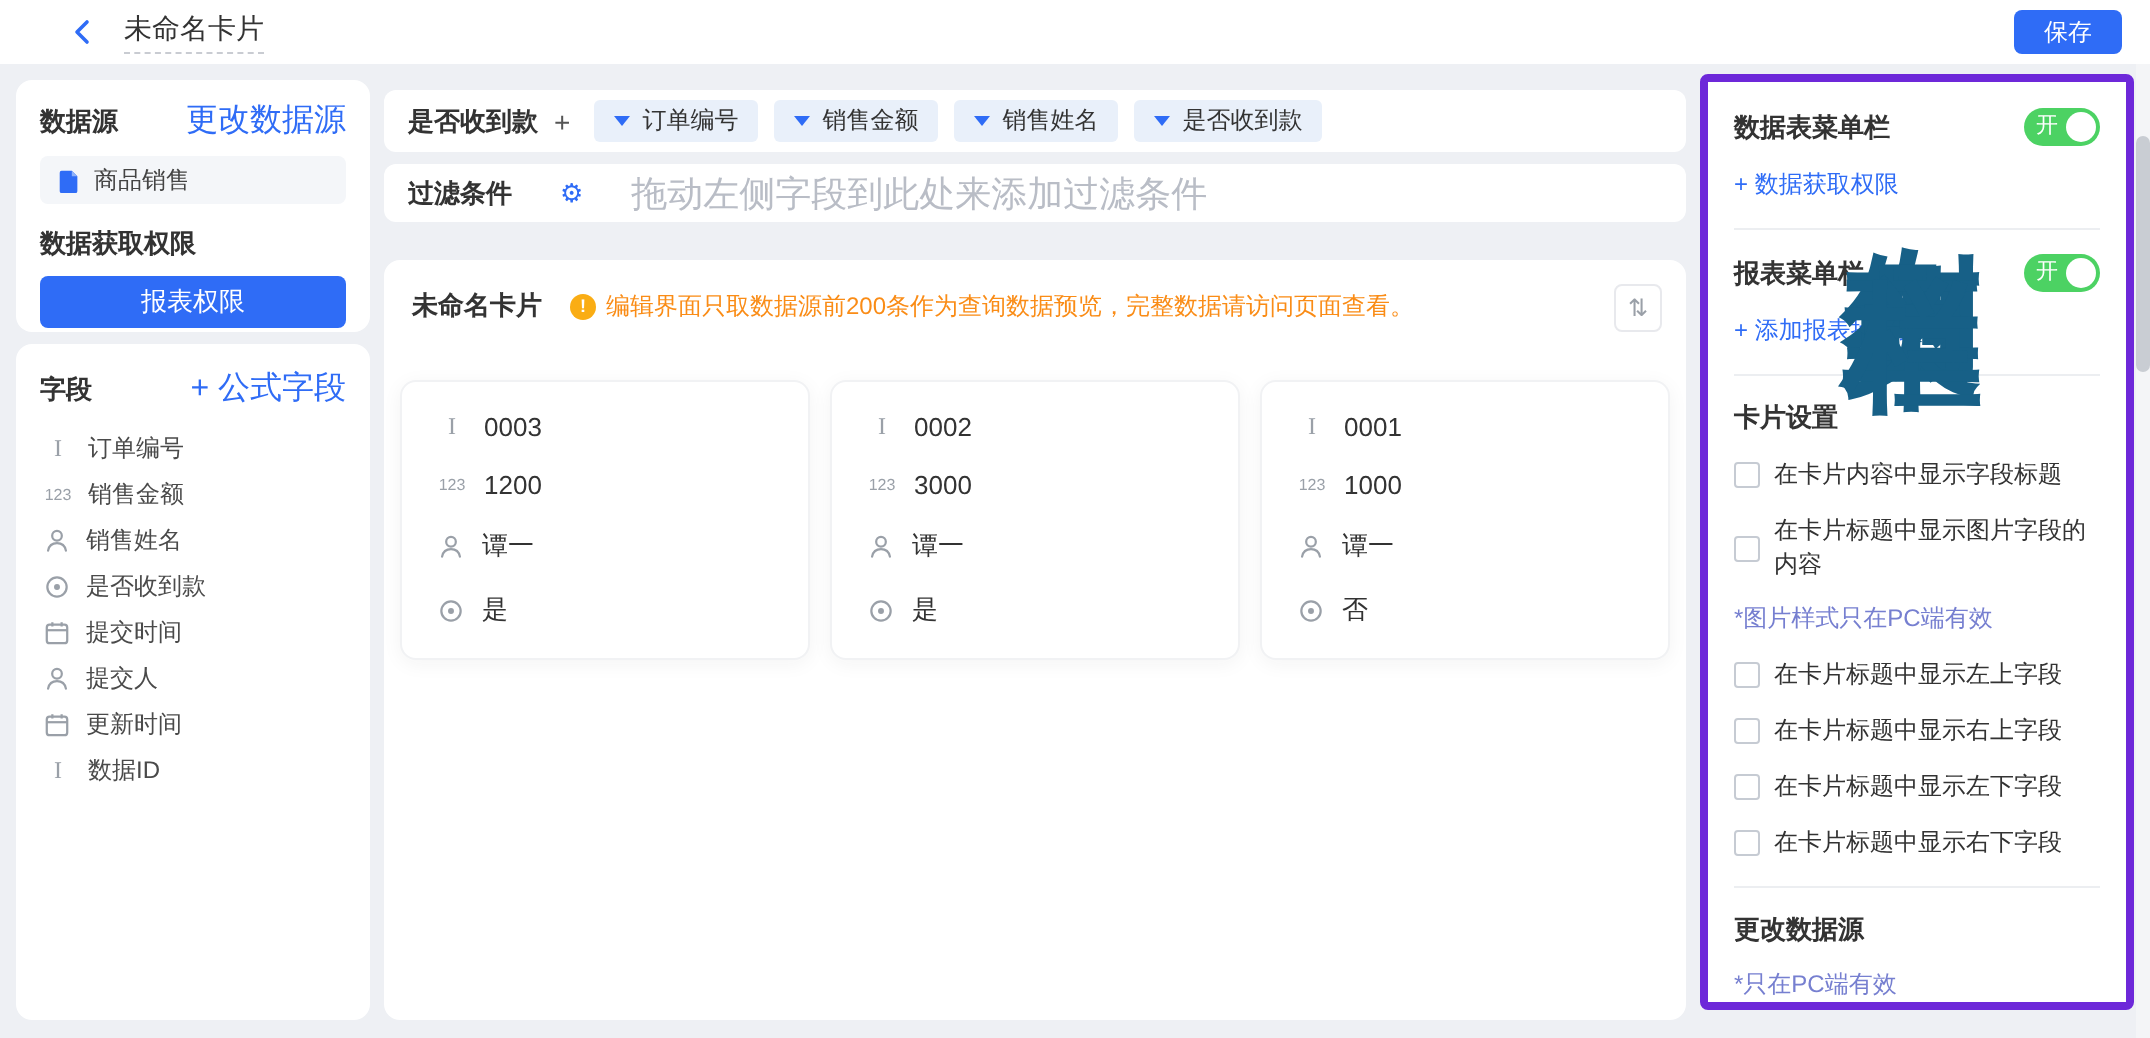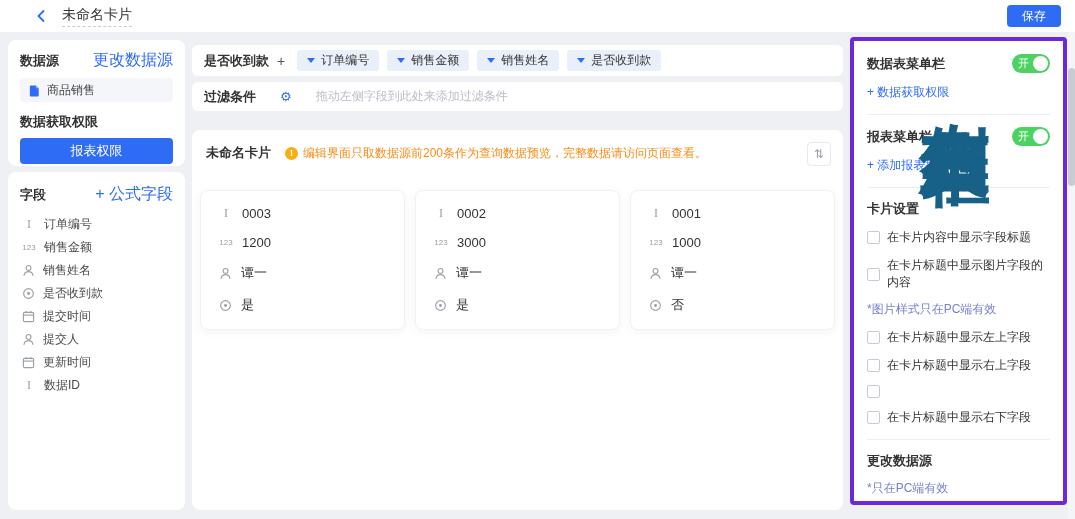--- a/index.html
+++ b/index.html
@@ -32,21 +32,21 @@
   .field-row { display:flex; align-items:center; gap:8px; padding:5px 2px; height:23px; cursor:pointer; color:#4a4a4a; font-size:12px; }
   #field-list { margin-top:8px; }
 
   
   .display-panel { left:192px; top:45px; width:651px; height:31px; border-radius:6px; display:flex; align-items:center; padding:0 12px; gap:8px; }
   .bar-label { font-size:13px; font-weight:600; color:#333; white-space:nowrap; }
   .plus-dark { color:#555; font-size:14px; margin-right:4px; cursor:pointer; }
   .chip { height:21px; background:#e9f0fa; border-radius:3px; display:flex; align-items:center; gap:6px; padding:0 10px; font-size:12px; color:#333; cursor:pointer; white-space:nowrap; }
 
   .filter-panel { left:192px; top:82px; width:651px; height:29px; border-radius:6px; display:flex; align-items:center; padding:12px 12px; gap:24px; }
-  .placeholder { color:#b9bdc6; font-size:12px; }
+  .placeholder { color:#b9bdc6; font-size:18px; }
 
   .preview-panel { left:192px; top:130px; width:651px; height:380px; }
   .preview-head { display:flex; align-items:center; padding:14px 14px 0 14px; gap:14px; }
   .notice { display:flex; align-items:center; gap:5px; color:#fa8c16; font-size:12px; }
   .sort-btn { position:absolute; right:12px; top:12px; width:24px; height:24px; border:1px solid #e8e9ed; border-radius:4px; color:#9aa0a8; display:flex; align-items:center; justify-content:center; font-size:12px; cursor:pointer; background:#fff; }
   .cards-row { position:absolute; left:8px; top:60px; display:flex; gap:10px; }
   .card { width:205px; height:140px; background:#fff; border:1px solid #f1f2f4; border-radius:8px; box-shadow:0 2px 10px rgba(31,35,41,.05); padding:15px 18px; cursor:pointer; }
   .card-row { display:flex; align-items:center; gap:9px; margin-bottom:14px; font-size:13px; color:#333; }
 
   
@@ -348,20 +348,21 @@
         <div class="cb-row">
           <span class="checkbox"></span>
           <span>在卡片标题中显示左上字段</span>
         </div>
         <div class="cb-row">
           <span class="checkbox"></span>
           <span>在卡片标题中显示右上字段</span>
         </div>
         <div class="cb-row">
           <span class="checkbox"></span>
+          <span>在卡片标题中显示左下字段</span>
         </div>
         <div class="cb-row">
           <span class="checkbox"></span>
           <span>在卡片标题中显示右下字段</span>
         </div>
       </div>
     <div class="divider"></div>
 
     <div class="sec-title">更改数据源</div>
     <div class="note">*只在PC端有效</div>

